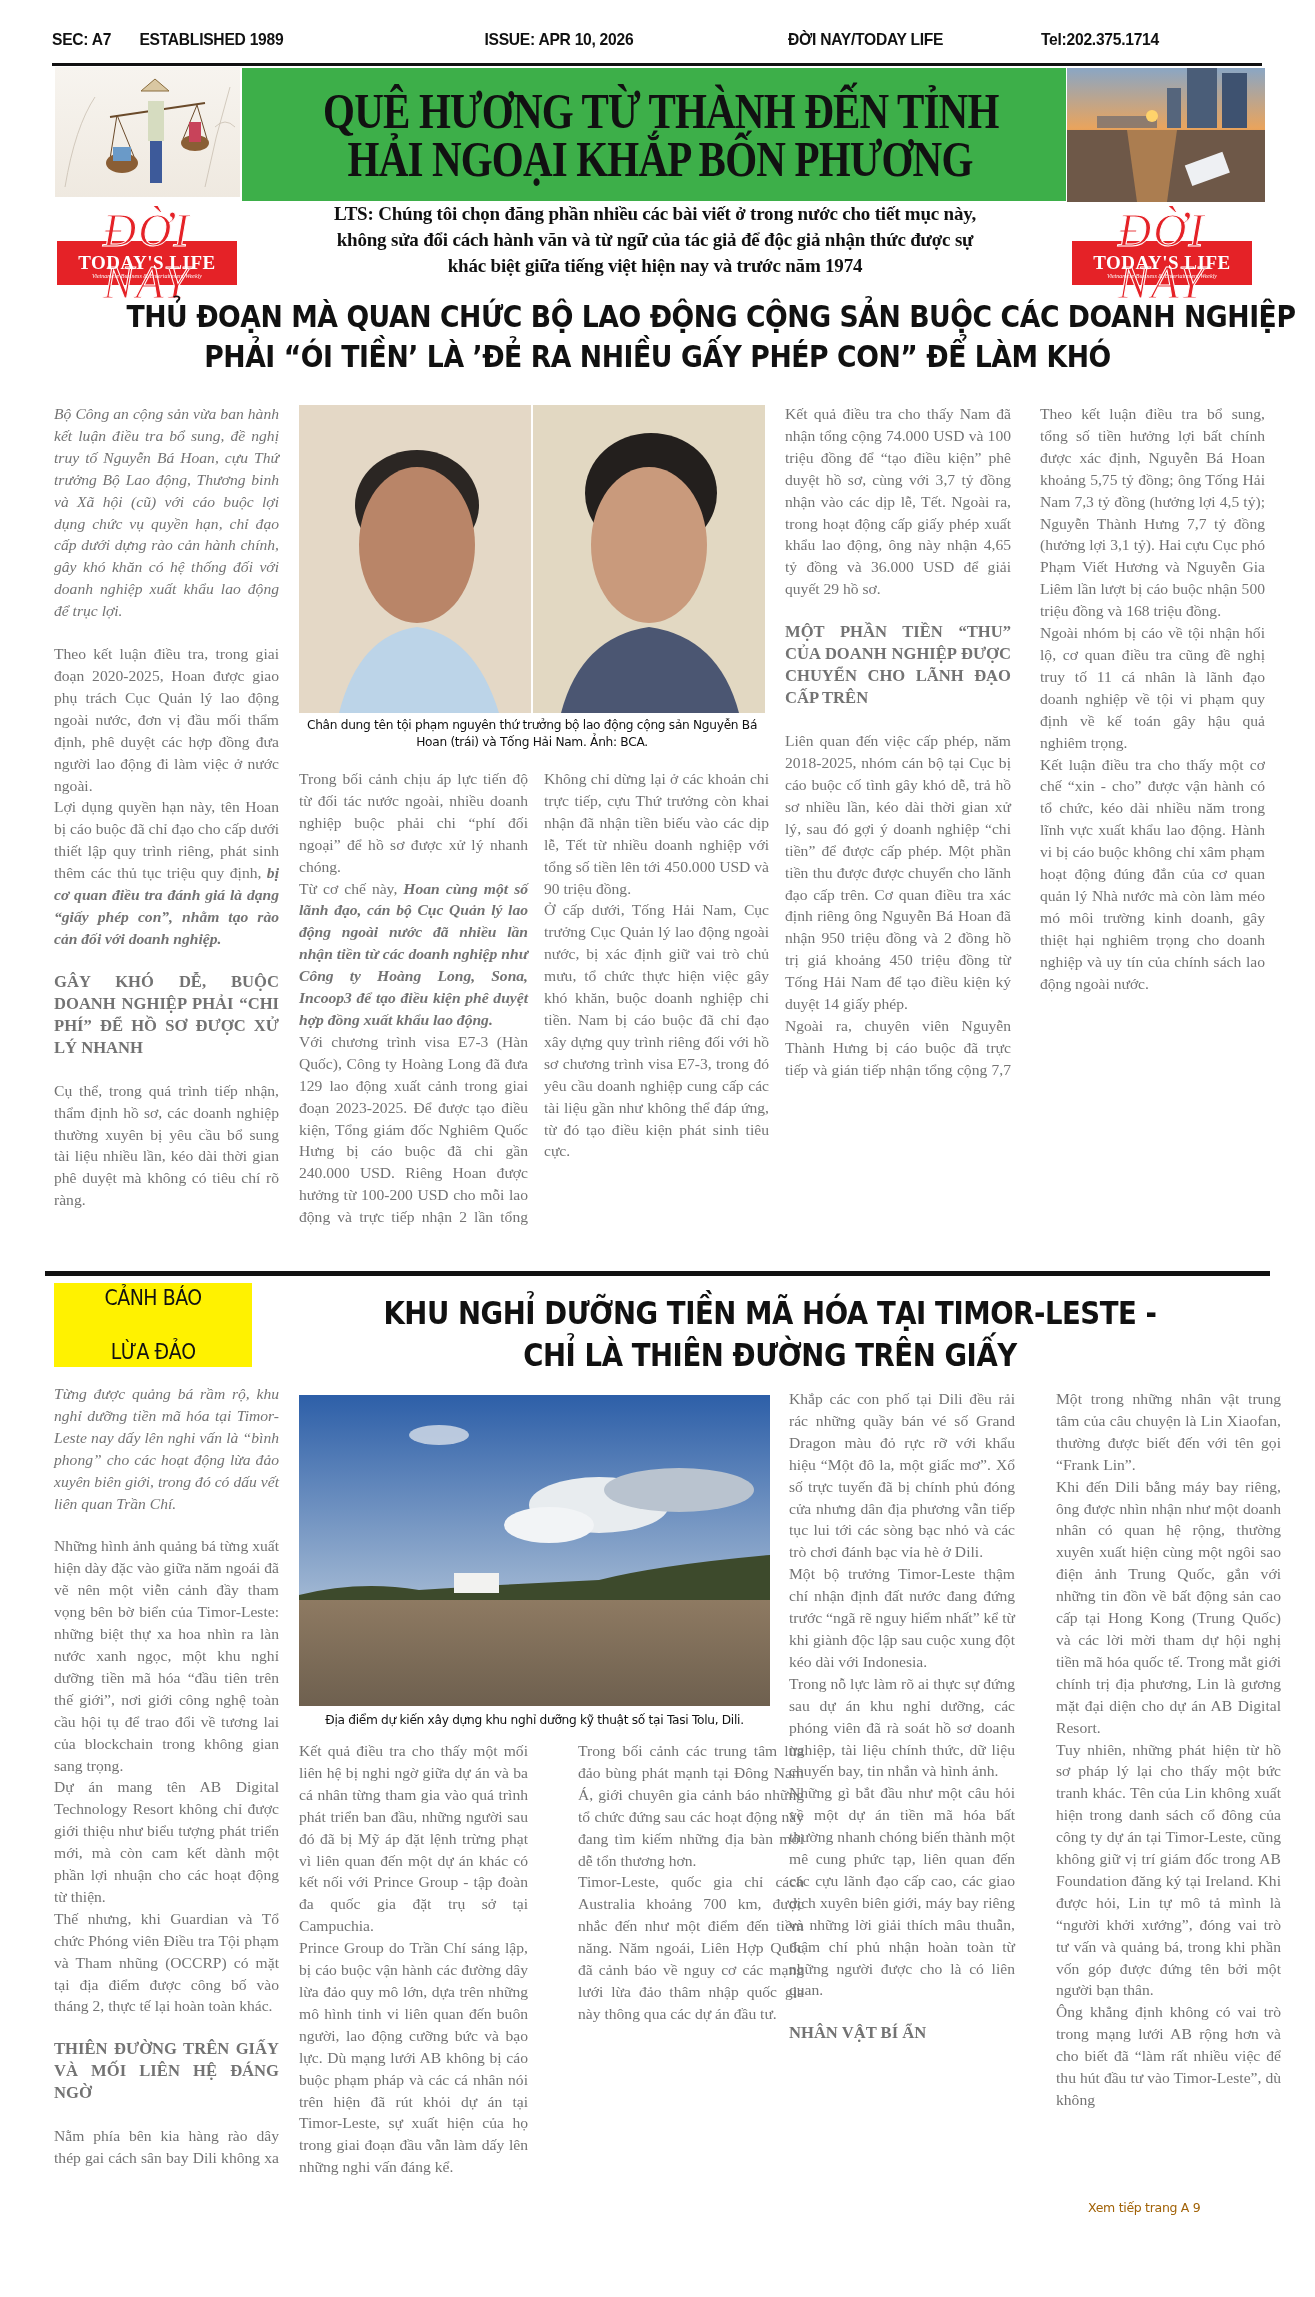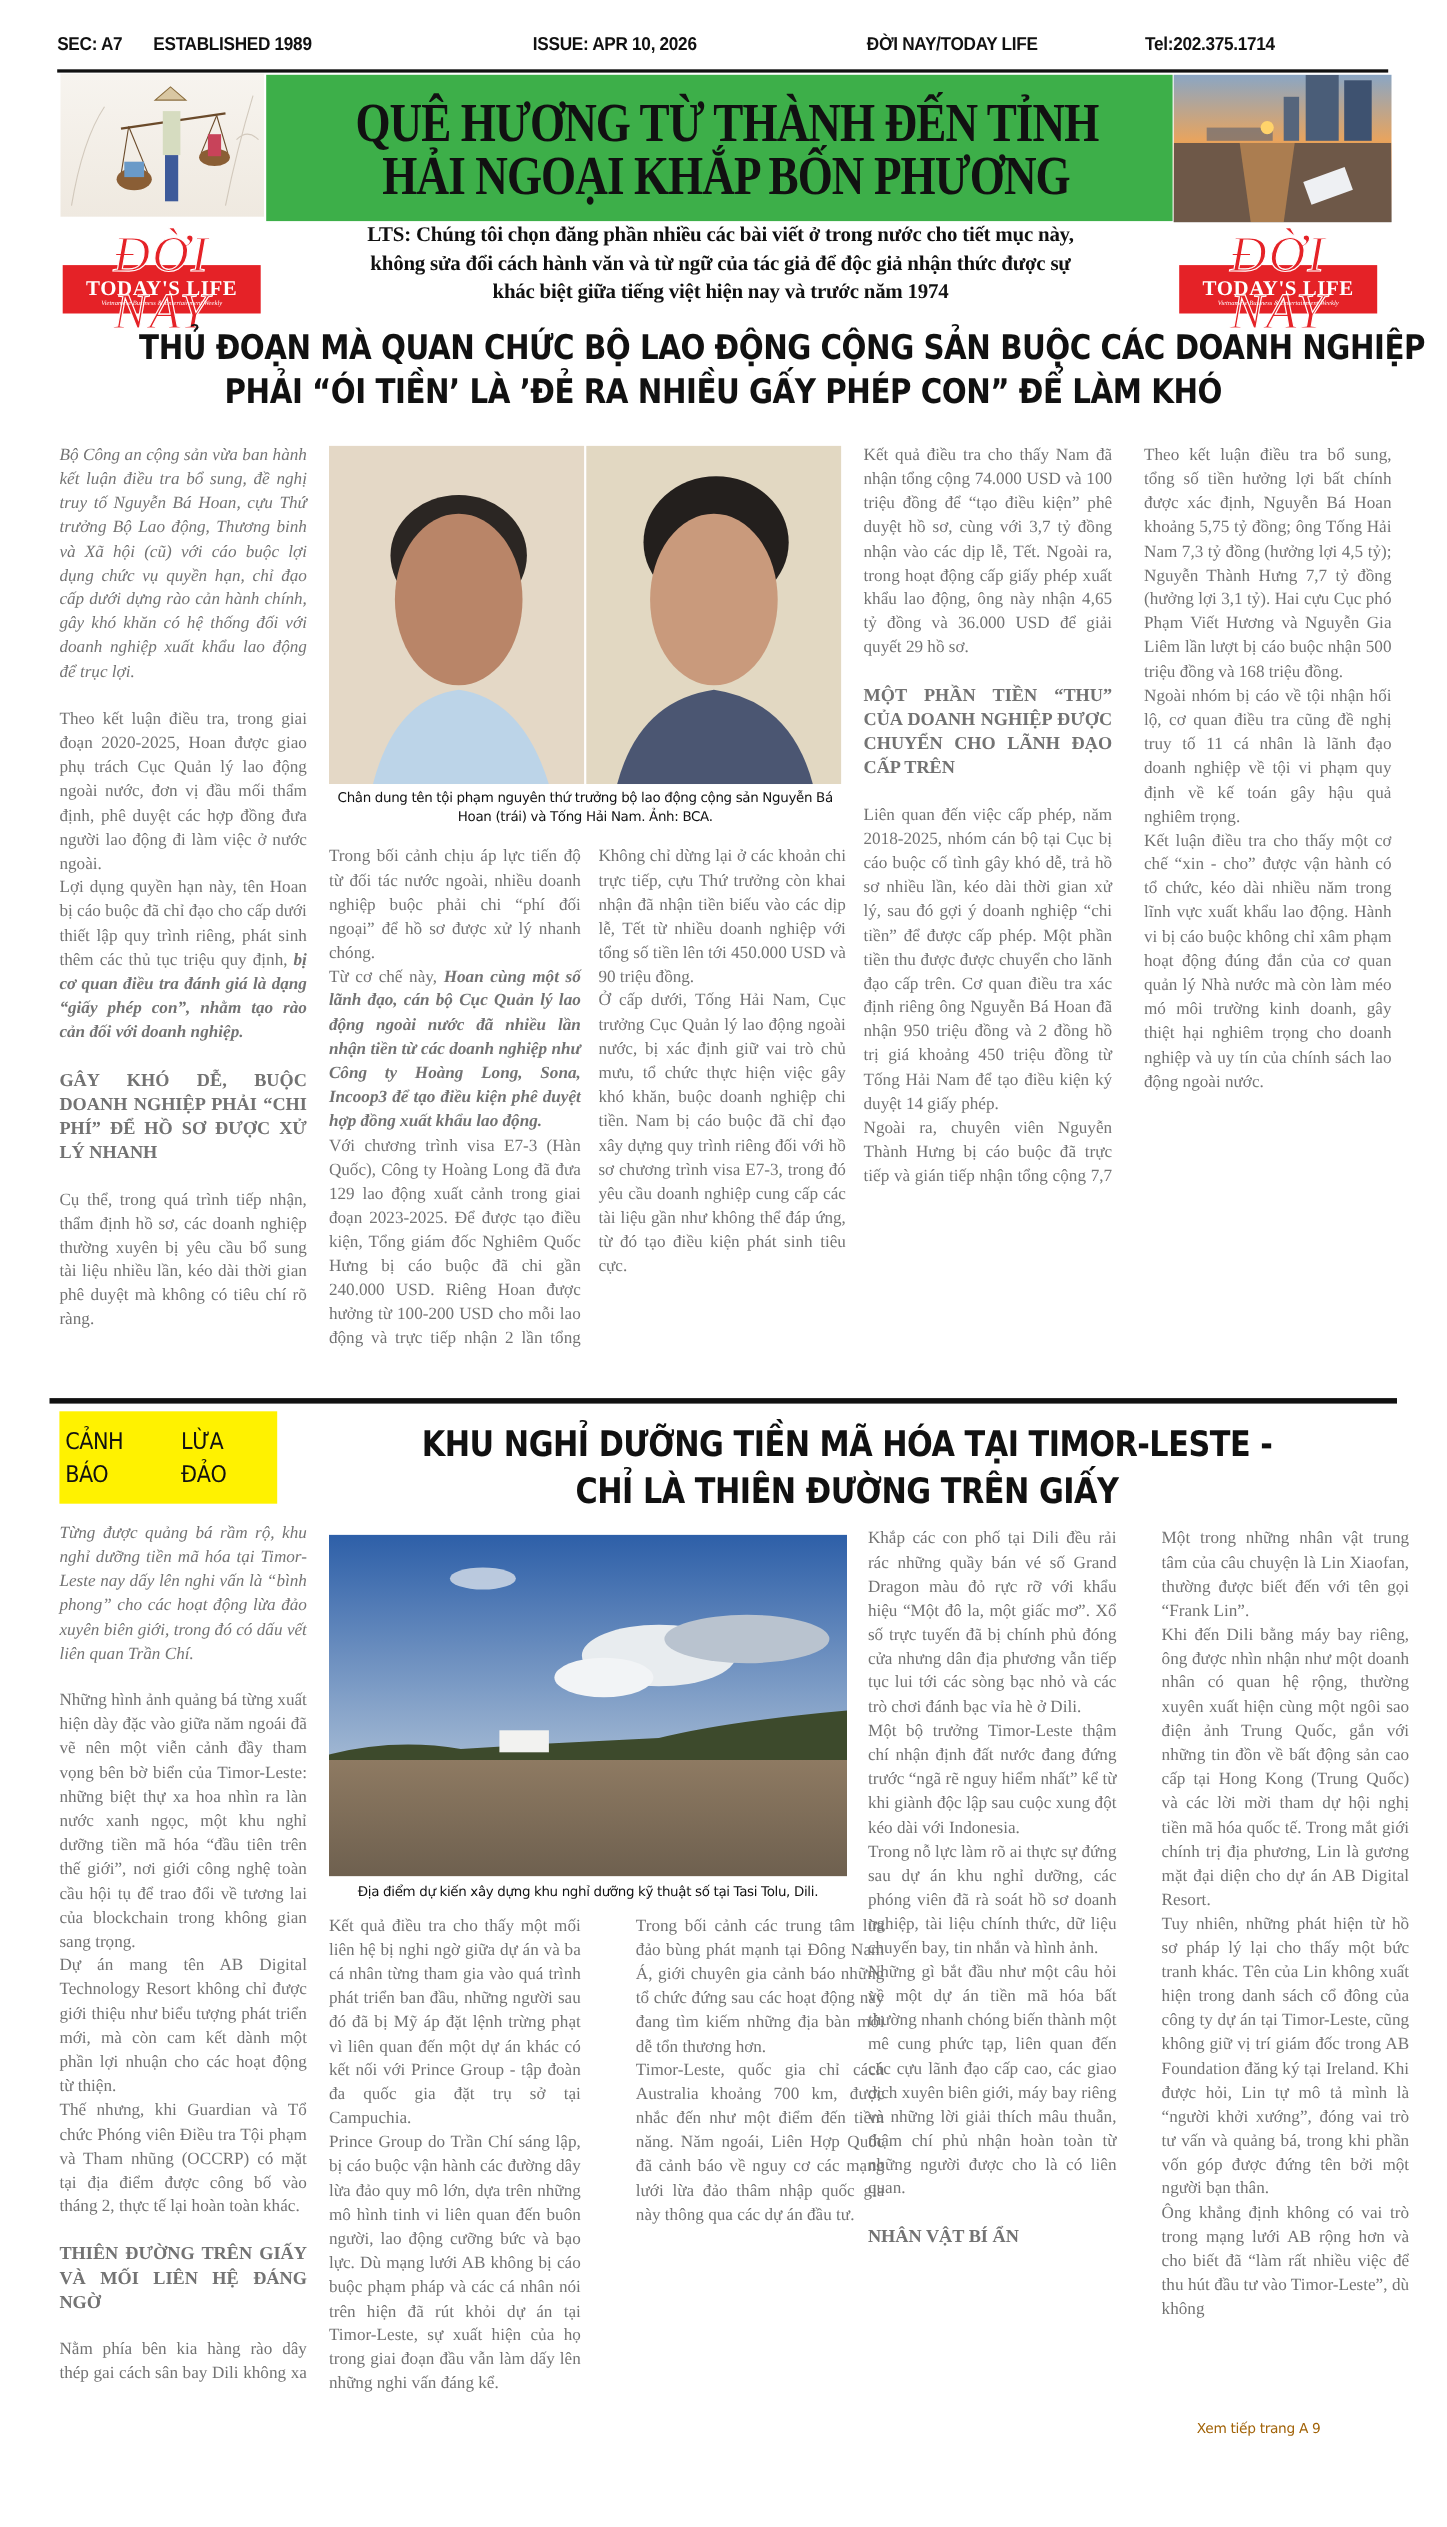--- a/index.html
+++ b/index.html
@@ -38,21 +38,21 @@
   .col .gap { height: 21px; }
   .col h3 { font-family: "Liberation Serif", serif; font-weight: bold; font-size: 16.6px; line-height: 22px; text-align: justify; margin: 0; text-transform: uppercase; }
   .bi { font-weight: bold; font-style: italic; }
 
   
   .photo { position: absolute; overflow: hidden; }
   .caption { position: absolute; font-family: "DejaVu Sans", sans-serif; font-size: 12.2px; line-height: 17px; text-align: center; color: #111; letter-spacing: -0.3px; }
 
   .rule-mid { position: absolute; top: 1271px; left: 45px; width: 1225px; height: 5px; background: #111; }
 
-  .warn { position: absolute; top: 1283px; left: 54px; width: 198px; height: 84px; background: #fff200; display: flex; align-items: center; justify-content: flex-end; }
+  .warn { position: absolute; top: 1283px; left: 54px; width: 198px; height: 84px; background: #fff200; display: flex; flex-direction: column; align-items: center; justify-content: space-between; }
   .warn div { font-family: "DejaVu Sans", sans-serif; font-size: 21px; line-height: 30px; color: #111; letter-spacing: -0.5px; transform: scaleX(0.9); }
 
   .more { position: absolute; top: 2200px; left: 1088px; font-family: "DejaVu Sans", sans-serif; font-size: 12.5px; color: #a16207; letter-spacing: -0.3px; }
 </style>
 </head>
 <body>
 
 <div class="topbar">
   <span style="left:0">SEC:  A7</span>
   <span style="left:95px">ESTABLISHED 1989</span>

